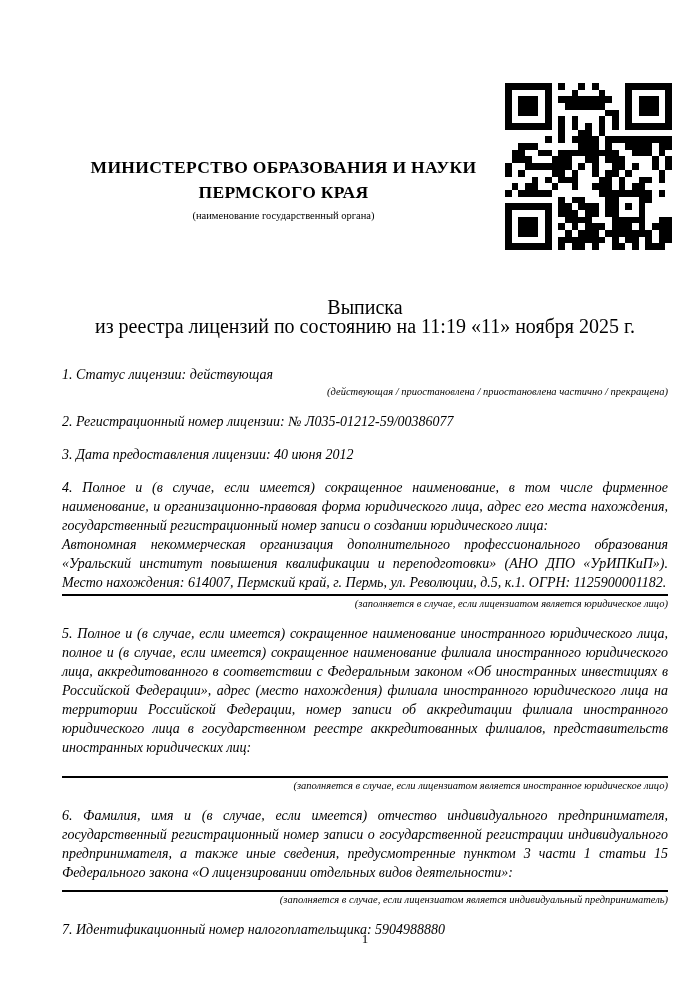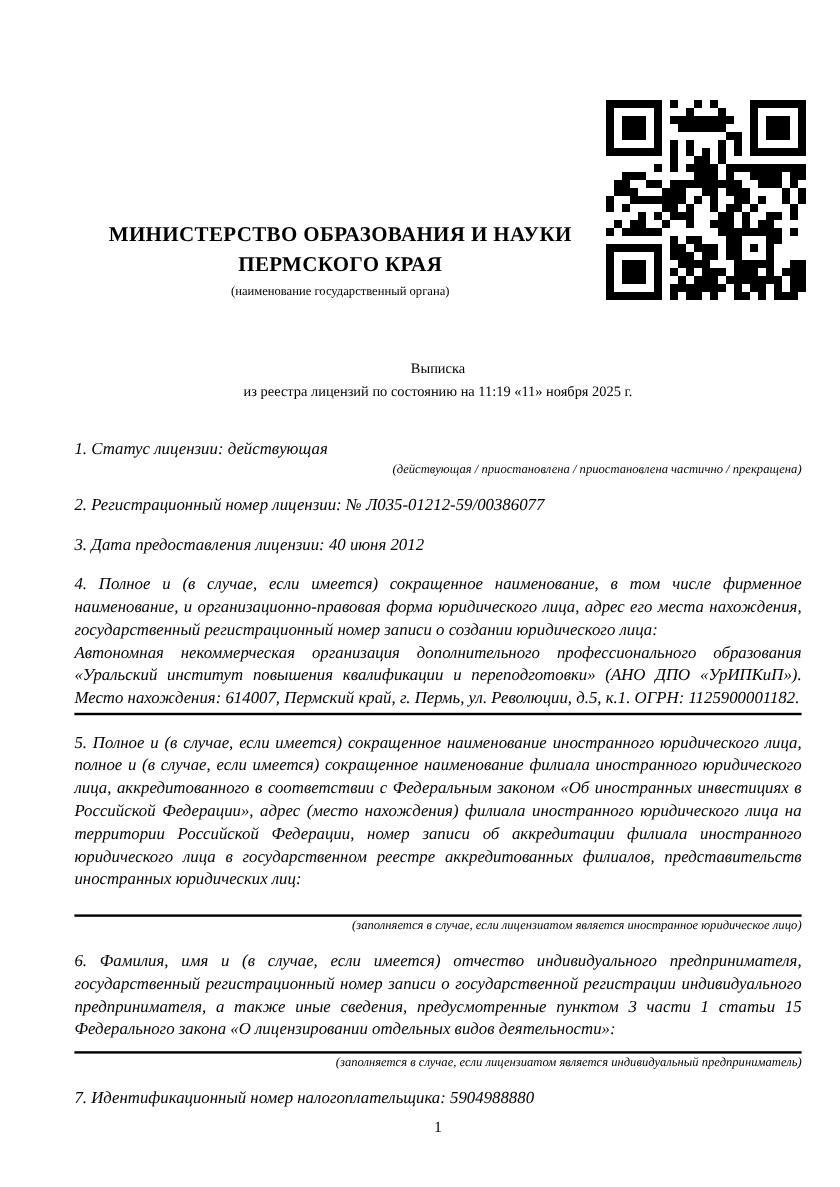--- a/index.html
+++ b/index.html
@@ -8,21 +8,21 @@
     background: #ffffff;
     color: #000000;
     font-family: "Liberation Serif", "DejaVu Serif", serif;
     position: relative;
     overflow: hidden;
   }
   .page { position: absolute; inset: 0; }
 
   .header {
     display: flex;
-    align-items: flex-end;
+    align-items: center;
     margin: 83px 28px 0 62px;
   }
   .ministry {
     width: 448px;
     text-align: center;
     margin-top: 44px;
   }
   .ministry-name {
     font-weight: bold;
     font-size: 17.5px;
@@ -37,21 +37,21 @@
   .qr {
     width: 167px; height: 167px;
     margin-left: auto;
     flex: 0 0 auto;
   }
   .qr svg { display: block; width: 167px; height: 167px; }
 
   .doc-title {
     margin: 48px 32px 0 62px;
     text-align: center;
-    font-size: 12px;
+    font-size: 20px;
     line-height: 19px;
   }
 
   .content {
     margin: 0 32px 0 62px;
     font-size: 14px;
     line-height: 19px;
     font-style: italic;
   }
   .item { margin-top: 14px; }
@@ -447,20 +447,21 @@
     </div>
 
     <div class="item">
       <p>3. Дата предоставления лицензии: 40 июня 2012</p>
     </div>
 
     <div class="item">
       <p>4. Полное и (в случае, если имеется) сокращенное наименование, в том числе фирменное наименование, и организационно-правовая форма юридического лица, адрес его места нахождения, государственный регистрационный номер записи о создании юридического лица:</p>
       <p>Автономная некоммерческая организация дополнительного профессионального образования «Уральский институт повышения квалификации и переподготовки» (АНО ДПО «УрИПКиП»). Место нахождения: 614007, Пермский край, г. Пермь, ул. Революции, д.5, к.1. ОГРН: 1125900001182.</p>
       <div class="rule"></div>
+      <div class="caption">(заполняется в случае, если лицензиатом является юридическое лицо)</div>
     </div>
 
     <div class="item">
       <p>5. Полное и (в случае, если имеется) сокращенное наименование иностранного юридического лица, полное и (в случае, если имеется) сокращенное наименование филиала иностранного юридического лица, аккредитованного в соответствии с Федеральным законом «Об иностранных инвестициях в Российской Федерации», адрес (место нахождения) филиала иностранного юридического лица на территории Российской Федерации, номер записи об аккредитации филиала иностранного юридического лица в государственном реестре аккредитованных филиалов, представительств иностранных юридических лиц:</p>
       <div class="blank-answer"></div>
       <div class="rule"></div>
       <div class="caption">(заполняется в случае, если лицензиатом является иностранное юридическое лицо)</div>
     </div>
 
     <div class="item">

